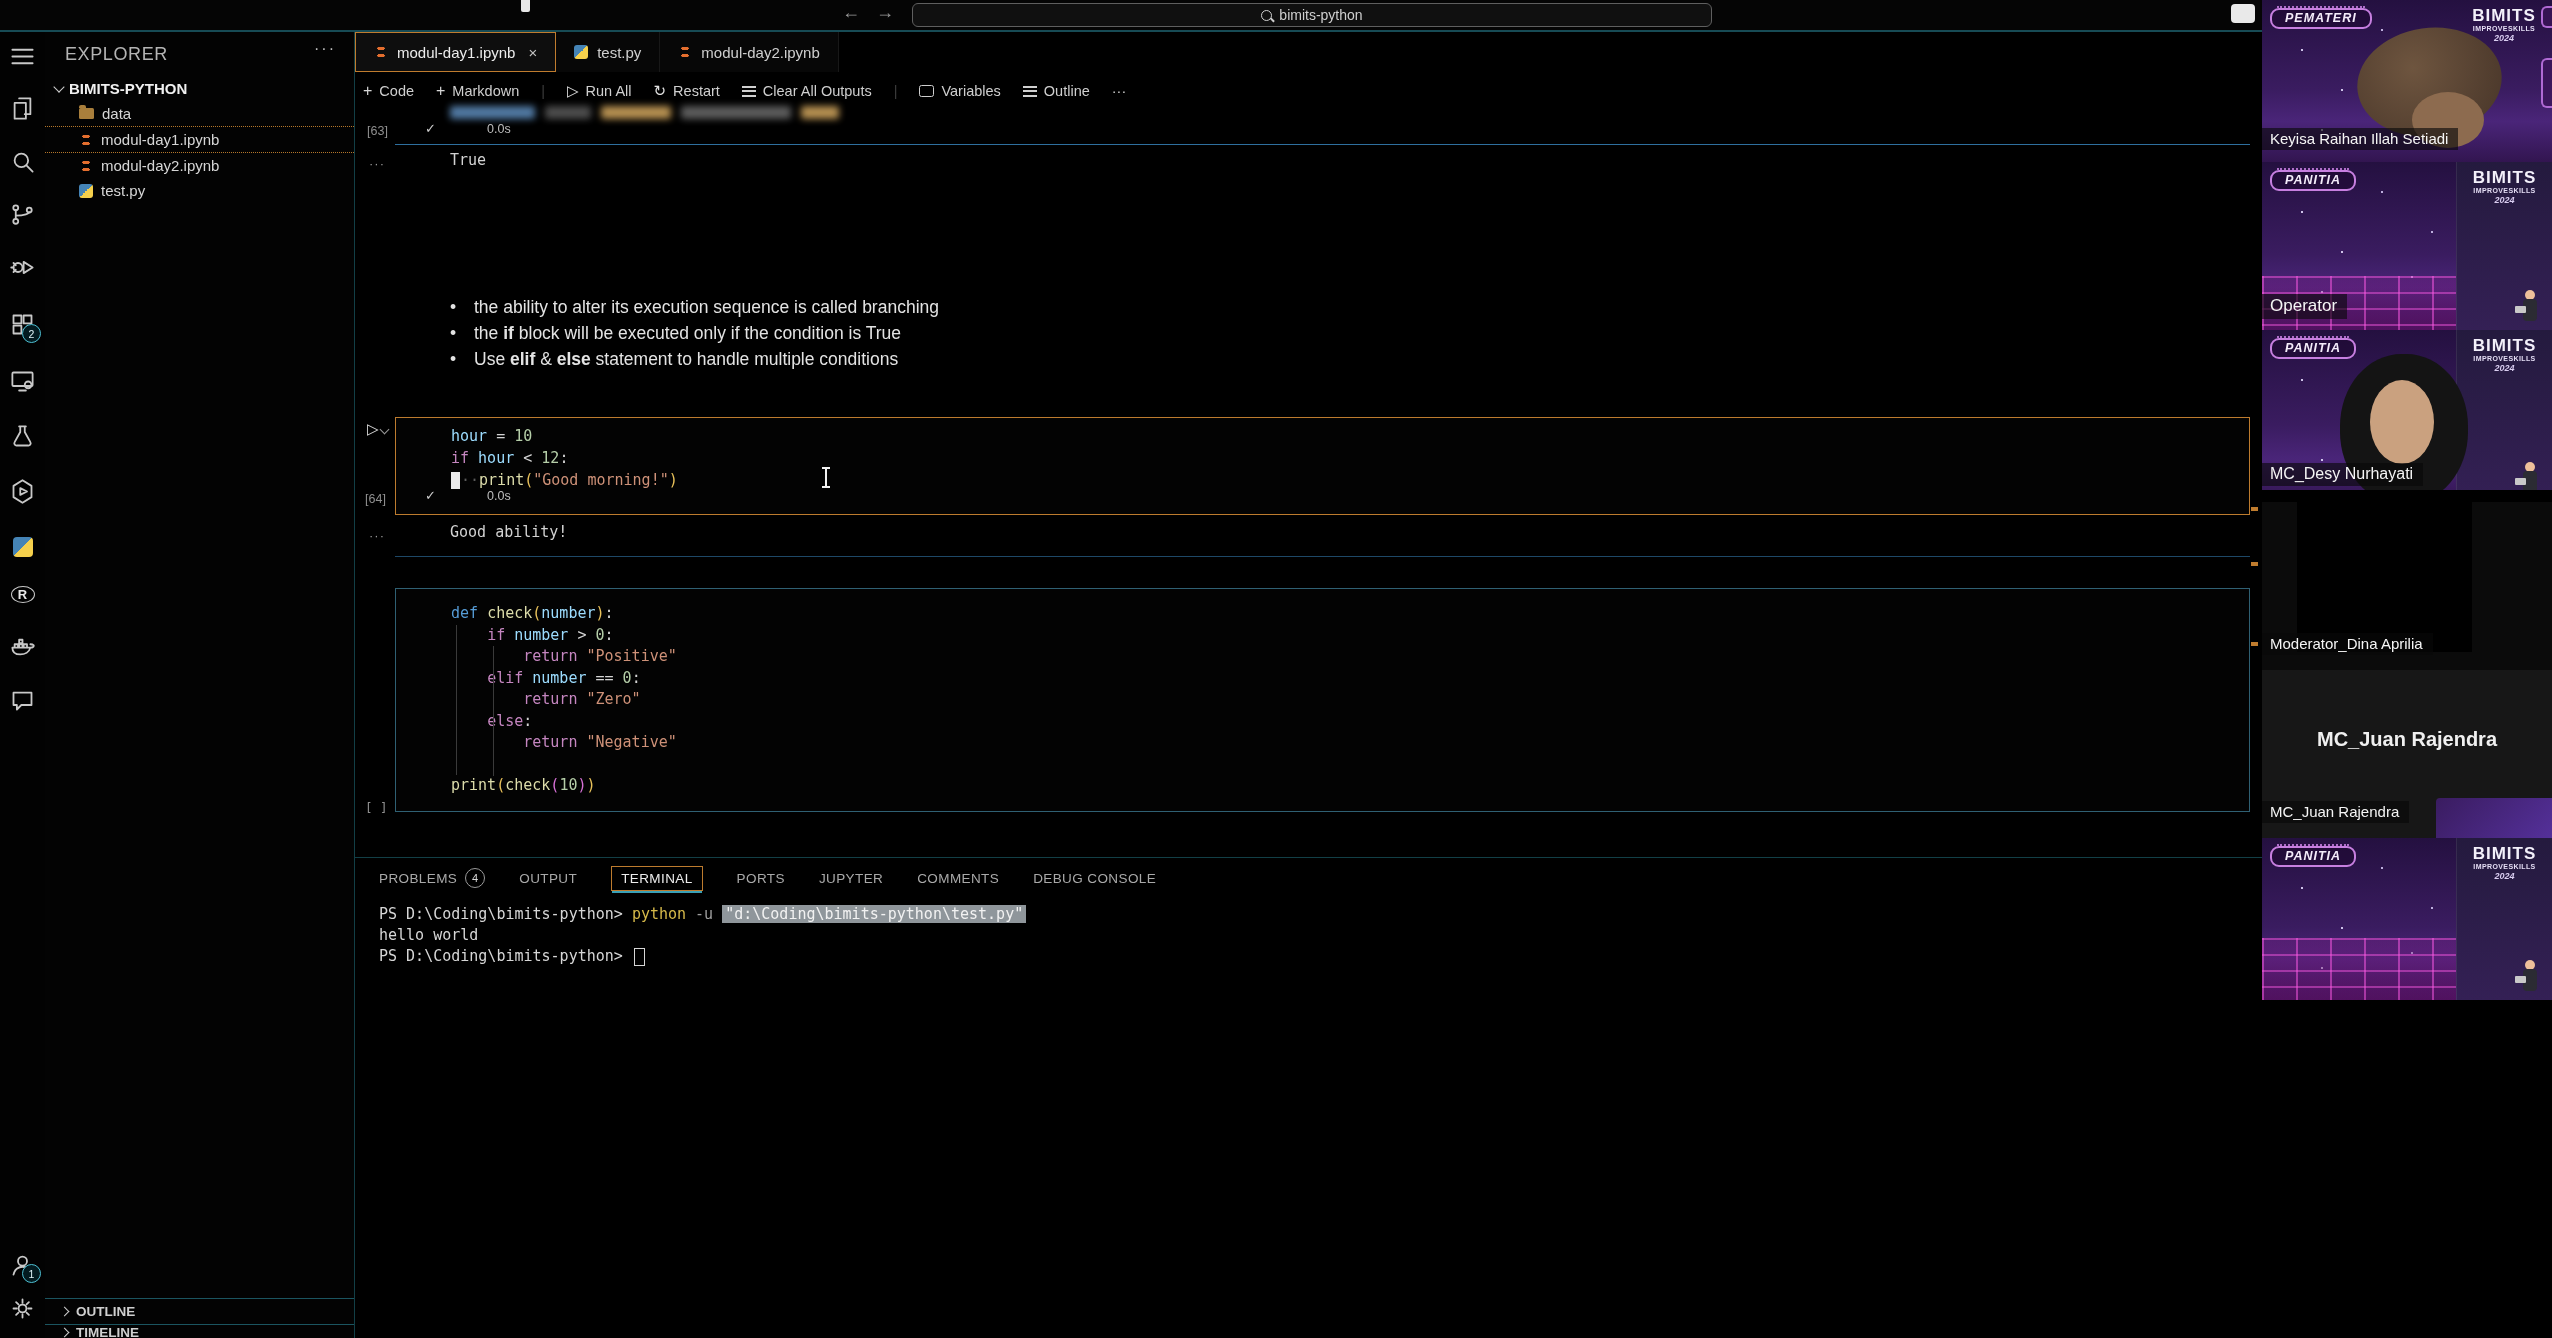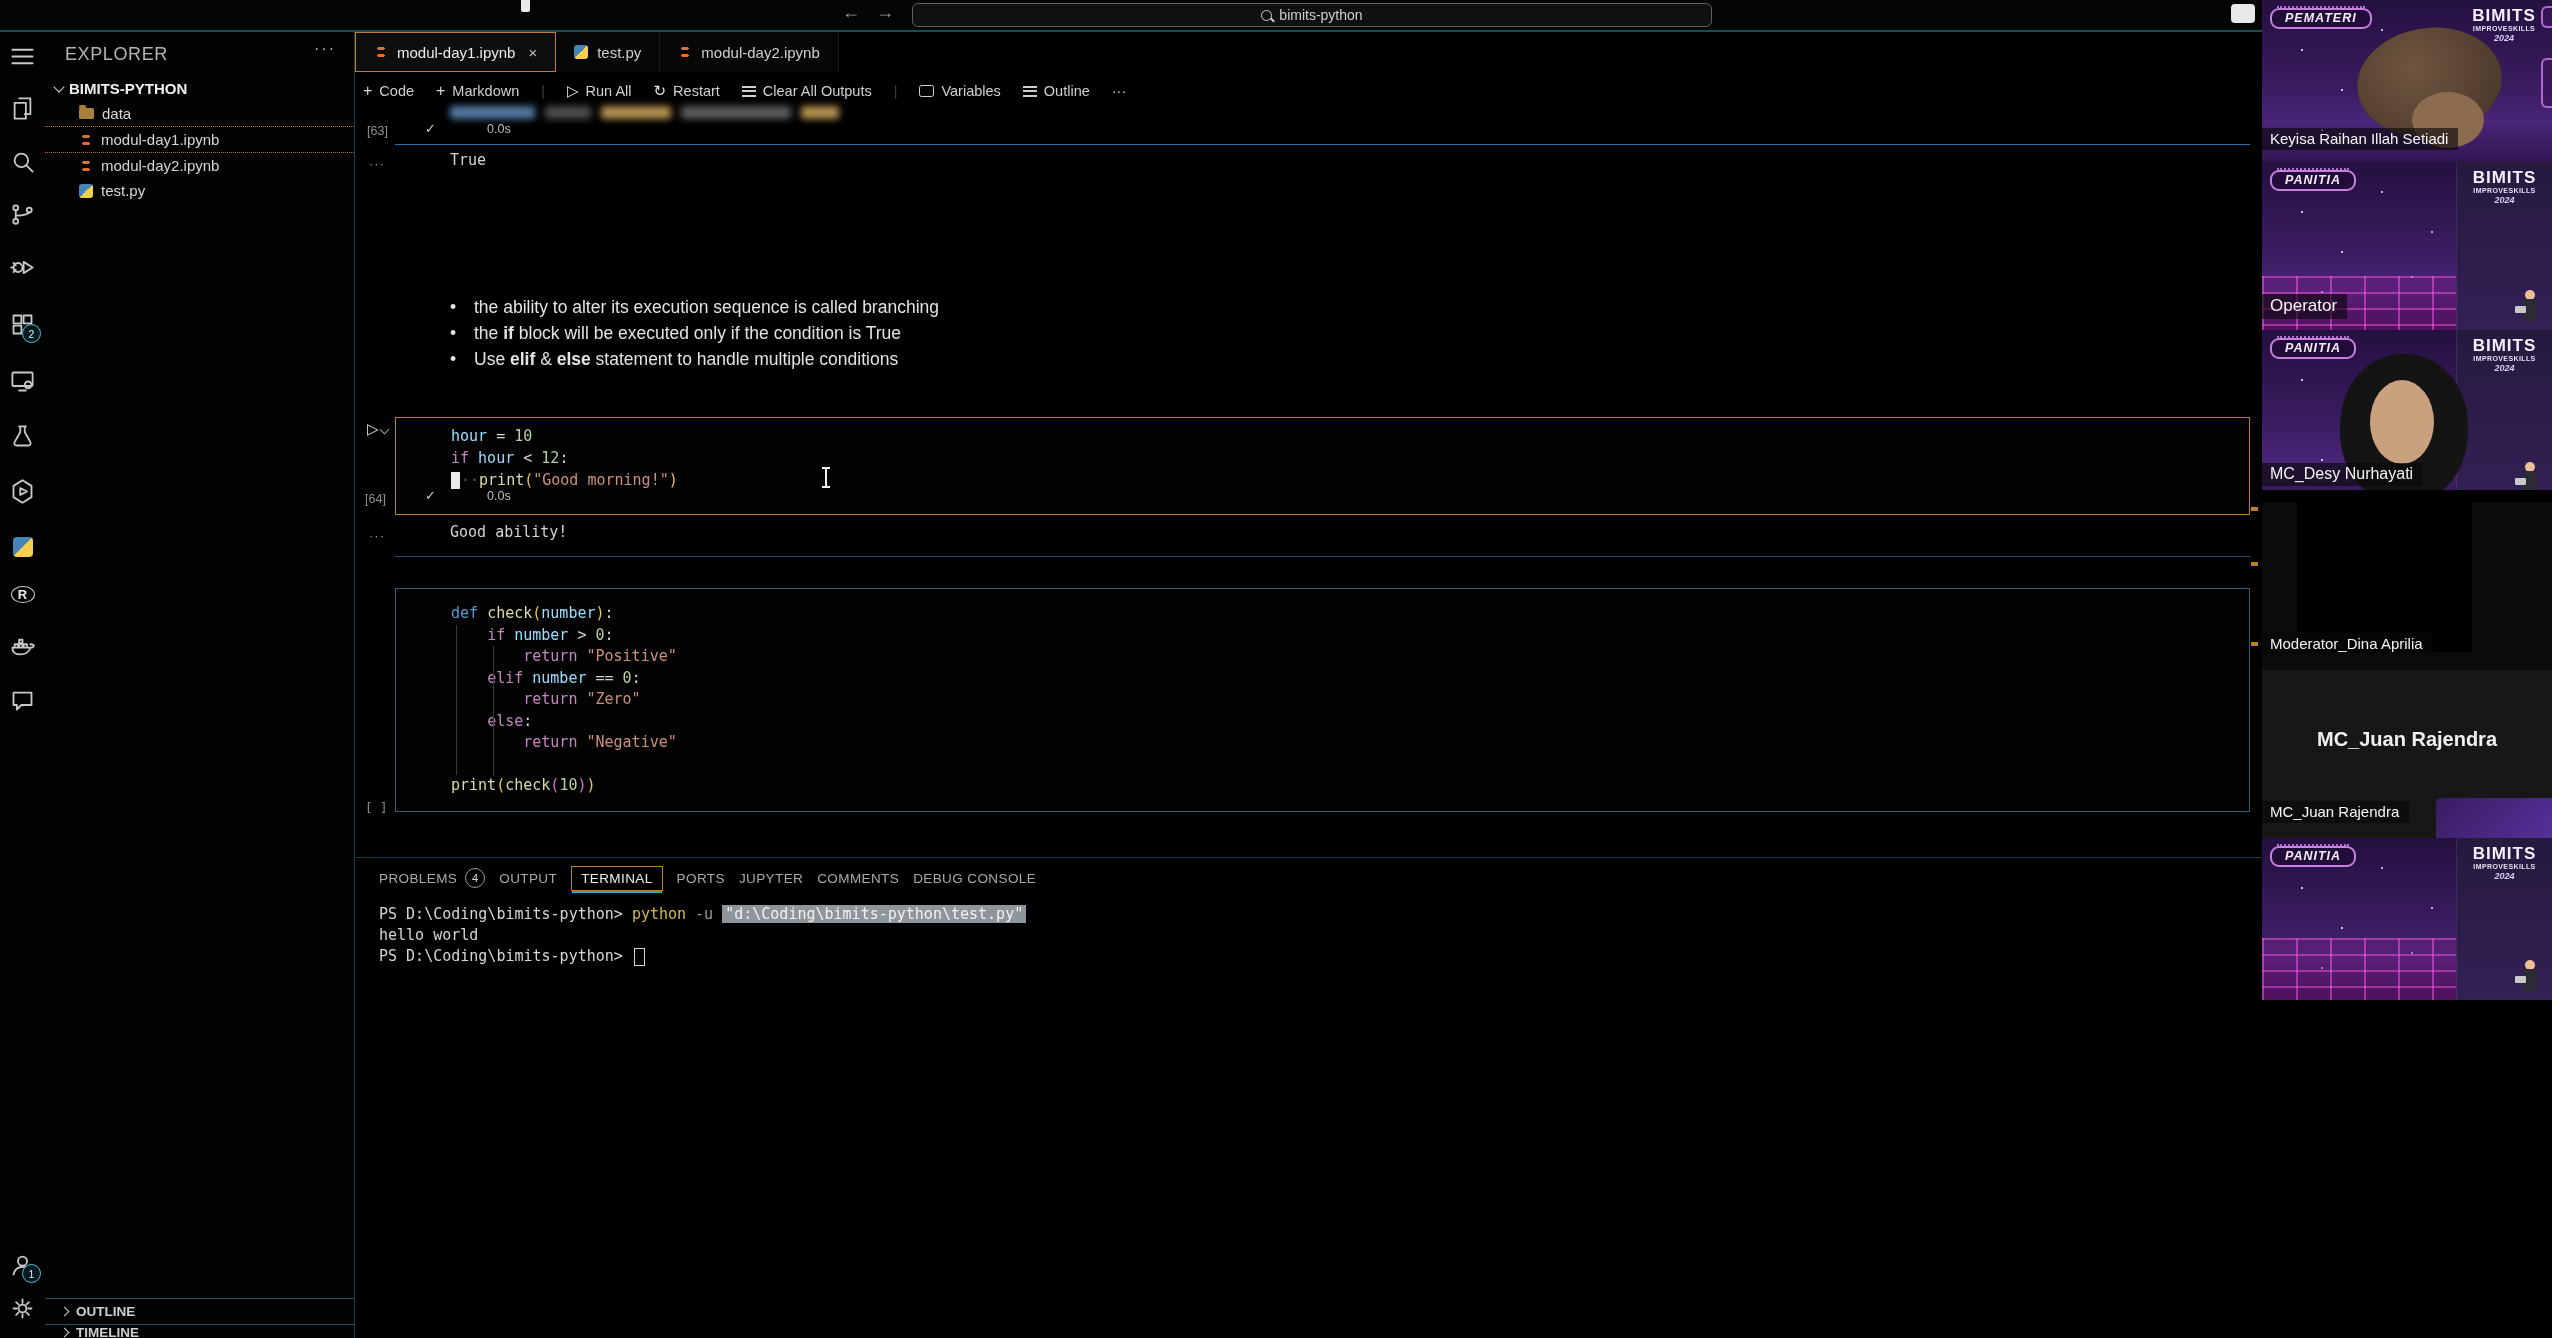--- a/index.html
+++ b/index.html
@@ -101,21 +101,21 @@
   
   .ibeam{position:absolute;left:470px;top:437px;width:2px;height:17px;background:#f2f2f2;}
   .ibeam::before,.ibeam::after{content:"";position:absolute;left:-3px;width:8px;height:2px;background:#f2f2f2;}
   .ibeam::before{top:-2px;} .ibeam::after{bottom:-2px;}
 
   
   .ruler-tick{position:absolute;left:1896px;width:7px;height:4px;background:#c07c2e;}
 
   
   .panel-top{position:absolute;left:0;right:0;top:825px;border-top:1px solid #123f46;}
-  .paneltabs{position:absolute;left:24px;top:830px;height:32px;display:flex;align-items:center;gap:14px;
+  .paneltabs{position:absolute;left:24px;top:830px;height:32px;display:flex;align-items:center;gap:34px;
              font-size:13.5px;letter-spacing:.4px;color:#a9a9a9;}
   .ptab{display:flex;align-items:center;gap:8px;}
   .ptab.active{color:#ececec;border:1px solid #bd7b2e;padding:4px 9px;position:relative;}
   .ptab.active::after{content:"";position:absolute;left:0;right:0;bottom:-3px;height:2px;background:#3aa0b5;}
   .pbadge{width:18px;height:18px;border:1.3px solid #9a9a9a;border-radius:50%;font-size:11px;color:#d8d8d8;
           display:flex;align-items:center;justify-content:center;}
   .termline{position:absolute;left:24px;white-space:pre;font-family:"DejaVu Sans Mono",monospace;font-size:15px;height:21px;line-height:21px;color:#d6d6d6;}
   .tk-prompt{color:#d6d6d6;}.tk-cmd{color:#d7ba4a;}.tk-flag{color:#9d9d9d;}
   .tk-arg{background:#8f969b;color:#f2f2f2;padding:0 3px;}
   .term-cursor{display:inline-block;width:9px;height:16px;border:1.3px solid #d6d6d6;vertical-align:middle;margin-left:2px;}

